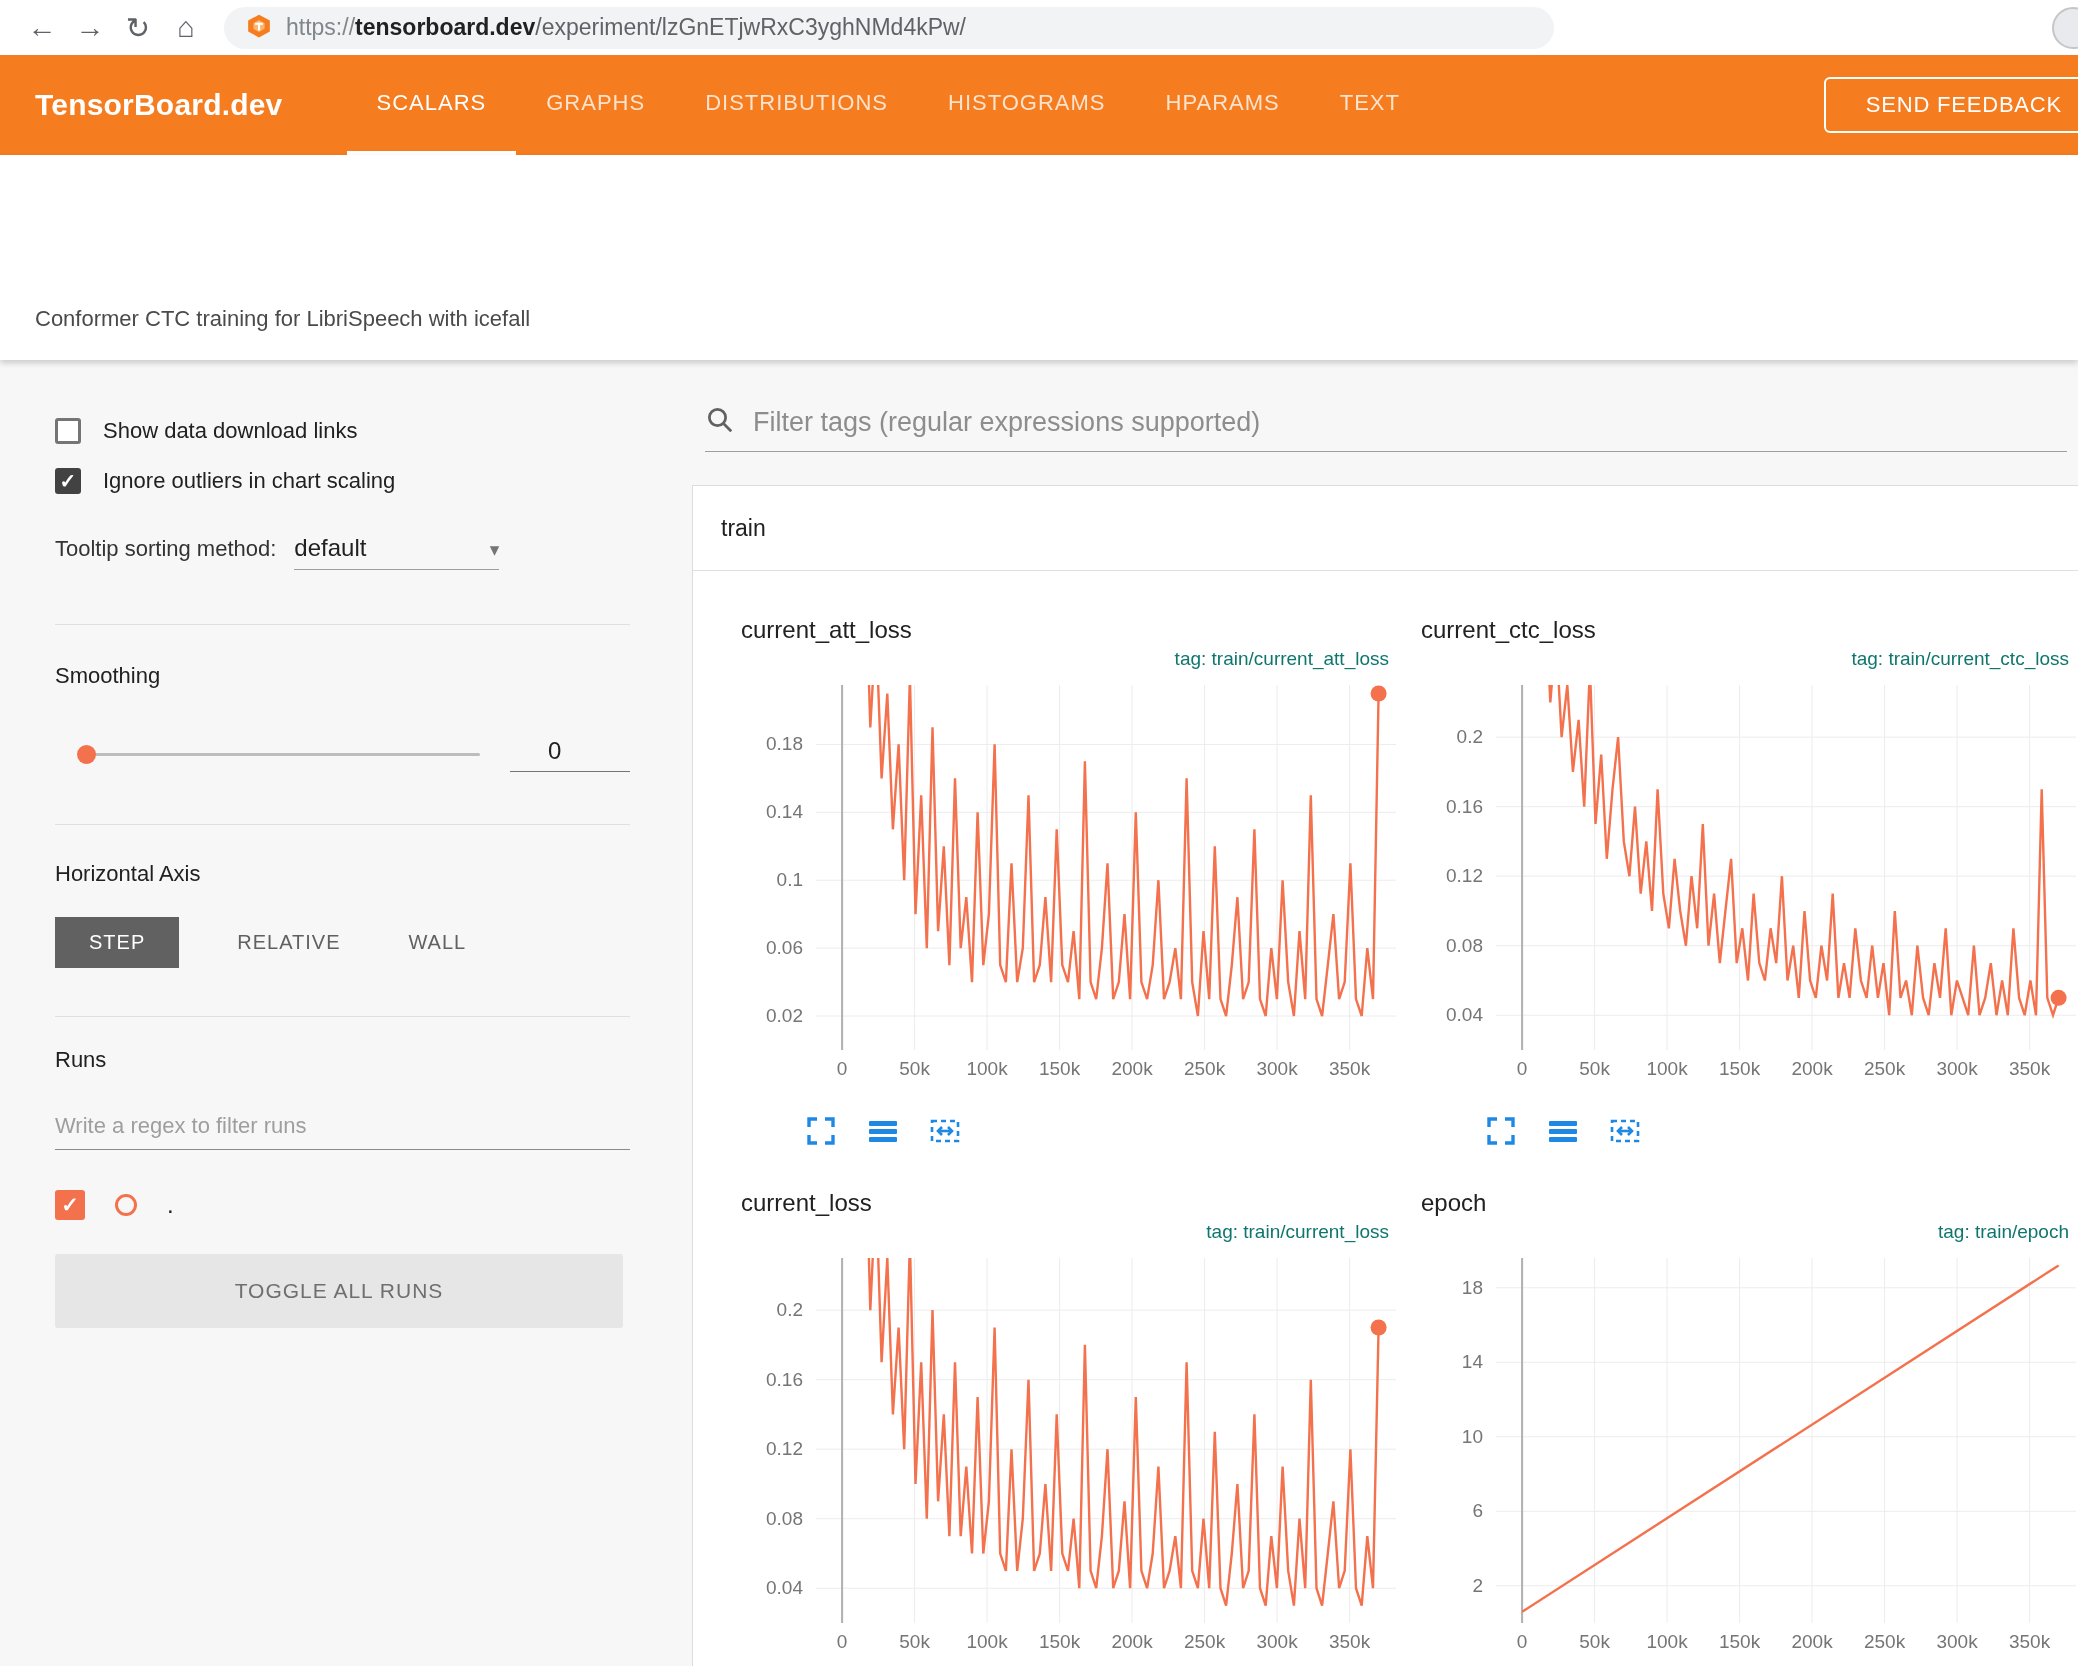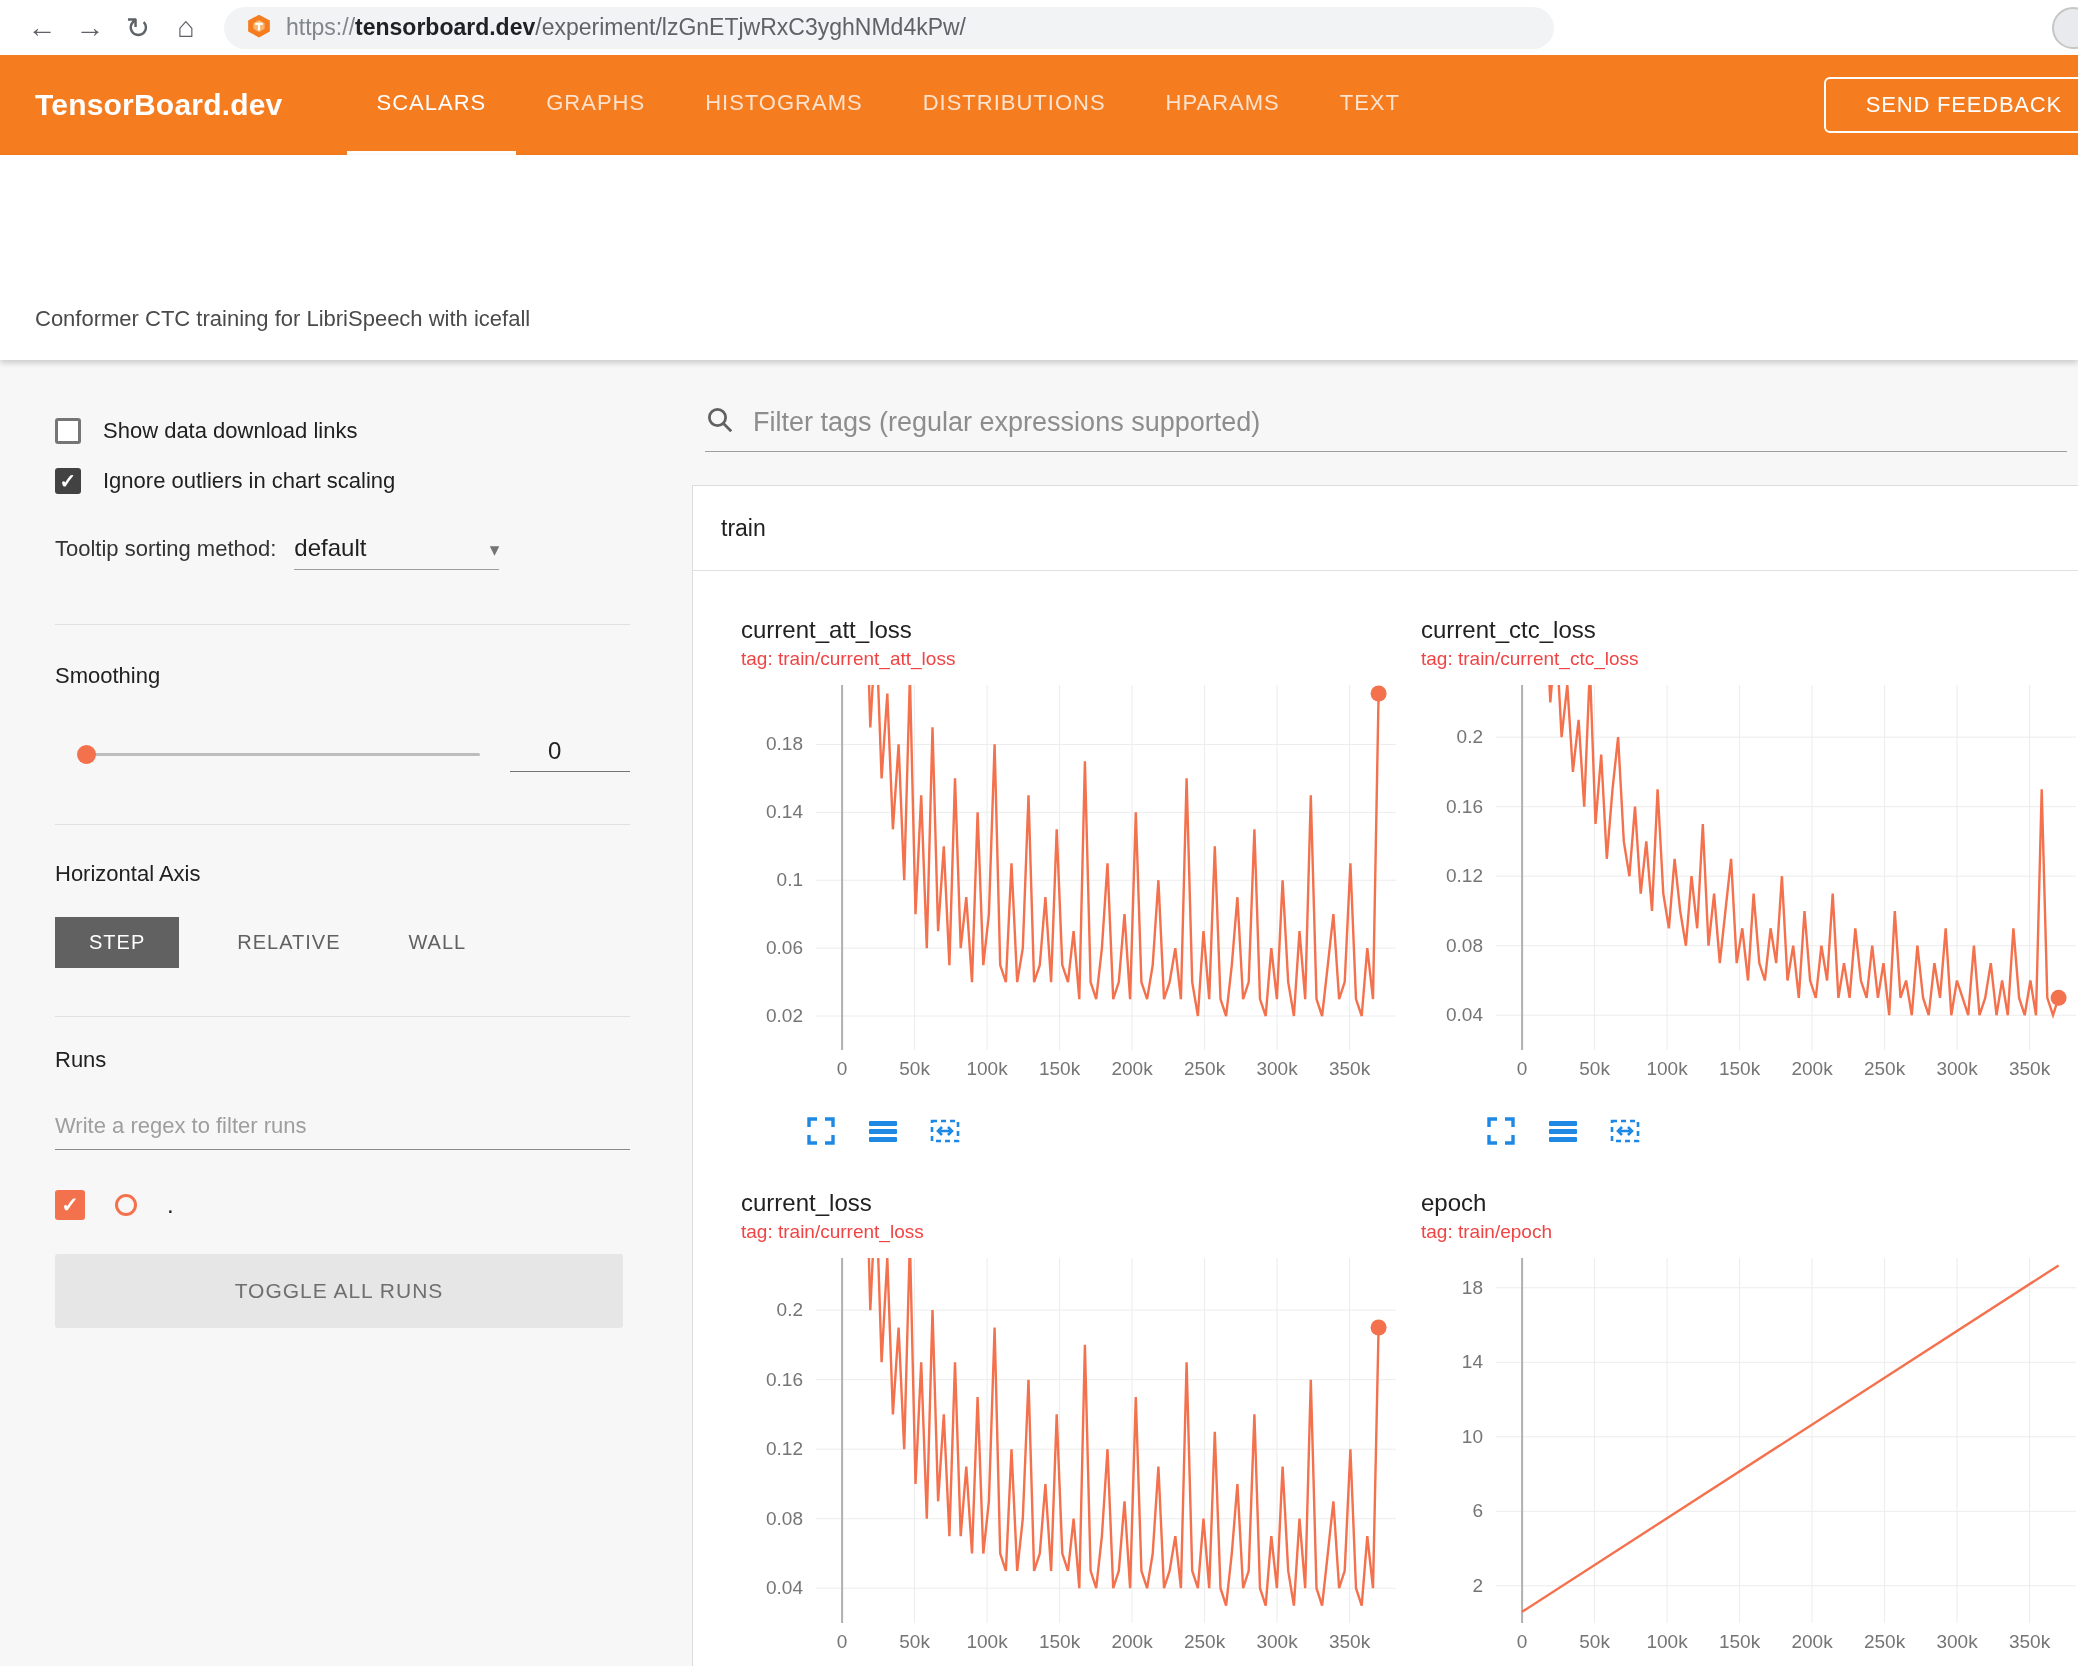--- a/index.html
+++ b/index.html
@@ -57,21 +57,21 @@
   .exp-id{margin-top:24px;font-size:21px;color:#616161;}
 
   .main{position:absolute;left:660px;top:0;right:0;height:100%;padding:45px 0 0 45px;}
   .filter-row{display:flex;align-items:center;width:1362px;border-bottom:1px solid #9e9e9e;padding-bottom:12px;}
   .filter-input{flex:1;border:none;background:transparent;font-size:27px;color:#616161;margin-left:18px;outline:none;font-family:inherit;}
   .filter-input::placeholder{color:#8d8d8d;}
   .card{margin-top:33px;margin-left:-13px;width:1420px;background:#fff;border:1px solid #dcdcdc;min-height:1260px;}
   .card-header{height:85px;display:flex;align-items:center;padding-left:28px;font-size:23px;color:#212121;border-bottom:1px solid #e0e0e0;}
   .charts-grid{padding:44px 0 0 48px;display:grid;grid-template-columns:660px 660px;column-gap:20px;row-gap:40px;}
   .chart-title{font-size:24px;color:#212121;line-height:30px;}
-  .chart-tag{font-size:19px;color:#ef4444;line-height:24px;margin:2px 0 14px;}
+  .chart-tag{font-size:19px;color:#0f766e;line-height:24px;margin:2px 12px 14px;text-align:right;}
   .chart-body{position:relative;width:660px;height:407px;}
   .plot-wrap{position:absolute;left:75px;top:0;}
   .ytick{position:absolute;left:0;width:62px;text-align:right;font-size:19px;color:#757575;}
   .xtick{position:absolute;top:373px;width:60px;text-align:center;font-size:19px;color:#757575;}
   .chart-actions{margin-top:22px;margin-left:62px;display:flex;gap:26px;}
   .act{width:36px;height:34px;display:flex;align-items:center;justify-content:center;cursor:pointer;}
 </style>
 </head>
 <body>
 
@@ -92,22 +92,22 @@
     <span class="url-text"><span class="url-scheme">https://</span><span class="url-domain">tensorboard.dev</span><span class="url-path">/experiment/lzGnETjwRxC3yghNMd4kPw/</span></span>
   </div>
   <div class="avatar"></div>
 </div>
 
 <div class="app-header">
   <div class="brand">TensorBoard.dev</div>
   <div class="tabs">
     <div class="tab active">SCALARS</div>
     <div class="tab">GRAPHS</div>
+    <div class="tab">DISTRIBUTIONS</div>
     <div class="tab">HISTOGRAMS</div>
-    <div class="tab">DISTRIBUTIONS</div>
     <div class="tab">HPARAMS</div>
     <div class="tab">TEXT</div>
   </div>
   <button class="feedback-btn">SEND FEEDBACK</button>
 </div>
 
 <div class="title-band">
   <div class="exp-title">Conformer CTC training for LibriSpeech with icefall</div>
 </div>
 

